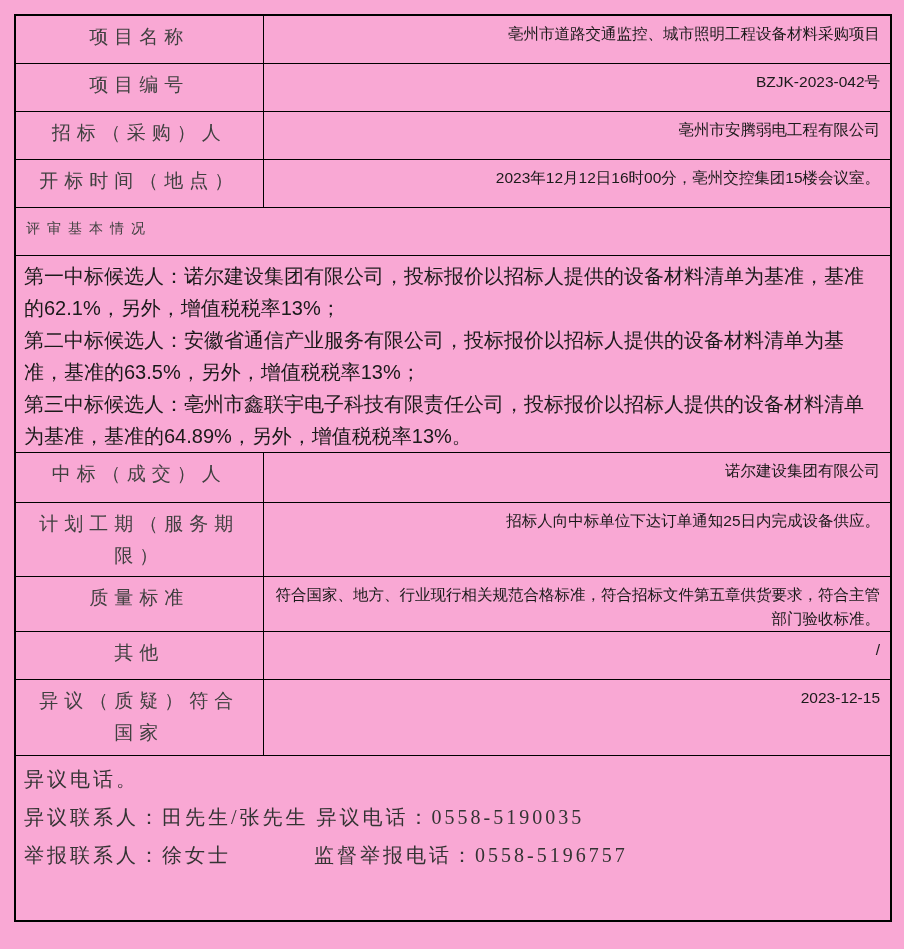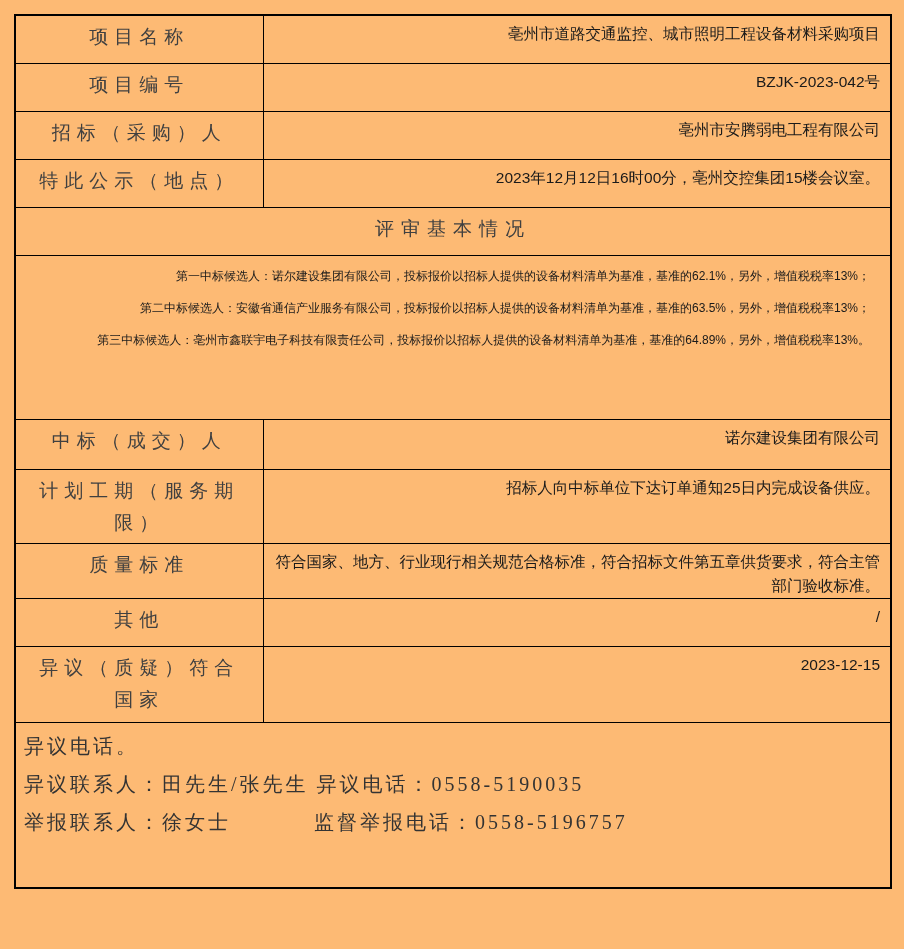--- a/index.html
+++ b/index.html
@@ -1,20 +1,20 @@
 <!DOCTYPE html>
 <html><head>
 <meta charset="utf-8">
 <style>
   html, body { margin: 0; padding: 0; background: #ffffff; }
   .page {
     width: 904px; height: 949px;
     box-sizing: border-box;
     padding: 14px;
-    background: #fdba74;
+    background: #f9a8d4;
     font-family: "Liberation Sans", sans-serif;
   }
   table.tbl {
     border-collapse: collapse;
     table-layout: fixed;
     width: 876px;
     border: 2px solid #000000;
   }
   table.tbl td {
     border: 1px solid #000000;
@@ -36,42 +36,40 @@
     font-family: "Liberation Serif", serif;
     font-size: 19px;
     color: #404040;
     text-align: center;
     letter-spacing: 6px;
     line-height: 32px;
     padding: 5px 12px 0 12px;
   }
   td.hdr {
     font-family: "Liberation Serif", serif;
-    font-size: 19px;
+    font-size: 14px;
     color: #404040;
-    text-align: center;
     letter-spacing: 7px;
     line-height: 26px;
     padding: 8px 10px 0 10px;
   }
   td.val {
     font-family: "Liberation Sans", sans-serif;
     font-size: 15.5px;
     color: #1a1a1a;
     line-height: 24px;
     padding: 6px 10px 0 10px;
     text-align: right;
   }
   td.body {
     font-family: "Liberation Sans", sans-serif;
-    font-size: 12px;
+    font-size: 20px;
     color: #1a1a1a;
     line-height: 32px;
-    padding: 4px 20px 0 8px;
-    text-align: right;
+    padding: 4px 14px 0 8px;
   }
   td.footer {
     font-family: "Liberation Serif", serif;
     font-size: 20px;
     color: #333333;
     letter-spacing: 3px;
     line-height: 38px;
     padding: 4px 8px 0 8px;
   }
   .contact-right-70  { }
@@ -98,21 +96,21 @@
         <td class="lbl">项目编号</td>
         <td class="val" colspan="3">BZJK-2023-042号</td>
       </tr>
 
       <tr class="h48">
         <td class="lbl">招标（采购）人</td>
         <td class="val" colspan="3">亳州市安腾弱电工程有限公司</td>
       </tr>
 
       <tr class="h48">
-        <td class="lbl">特此公示（地点）</td>
+        <td class="lbl">开标时间（地点）</td>
         <td class="val" colspan="3">2023年12月12日16时00分，亳州交控集团15楼会议室。</td>
       </tr>
 
       <tr class="h48">
         <td class="hdr" colspan="4">评审基本情况</td>
       </tr>
 
       <tr class="h164">
         <td class="body" colspan="4">
           <div>第一中标候选人：诺尔建设集团有限公司，投标报价以招标人提供的设备材料清单为基准，基准的62.1%，另外，增值税税率13%；</div>

